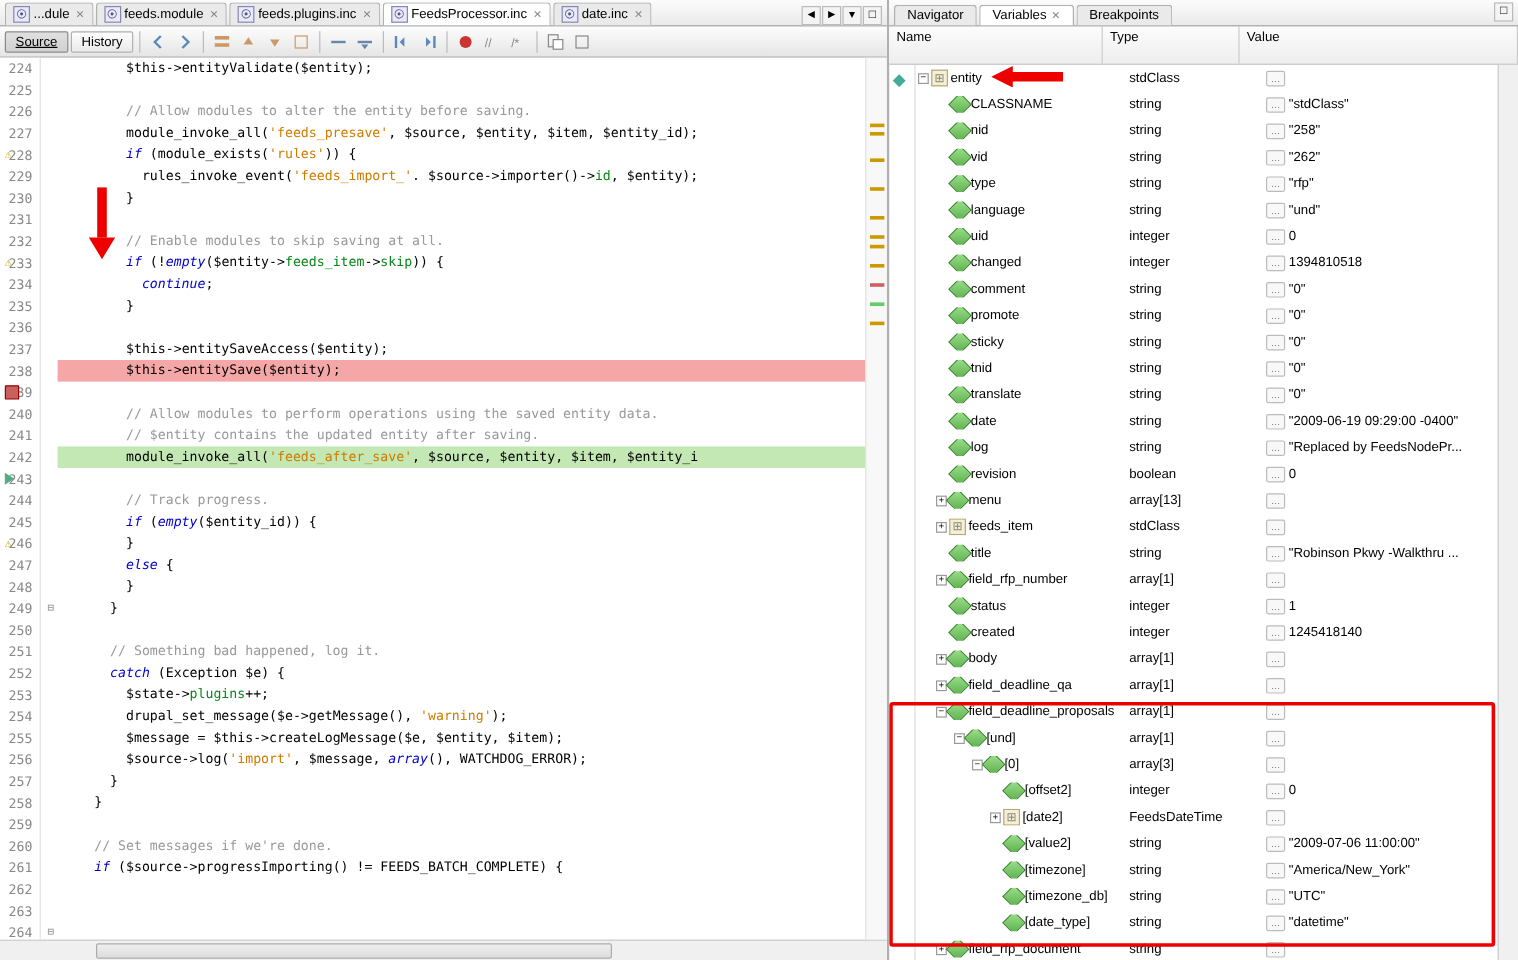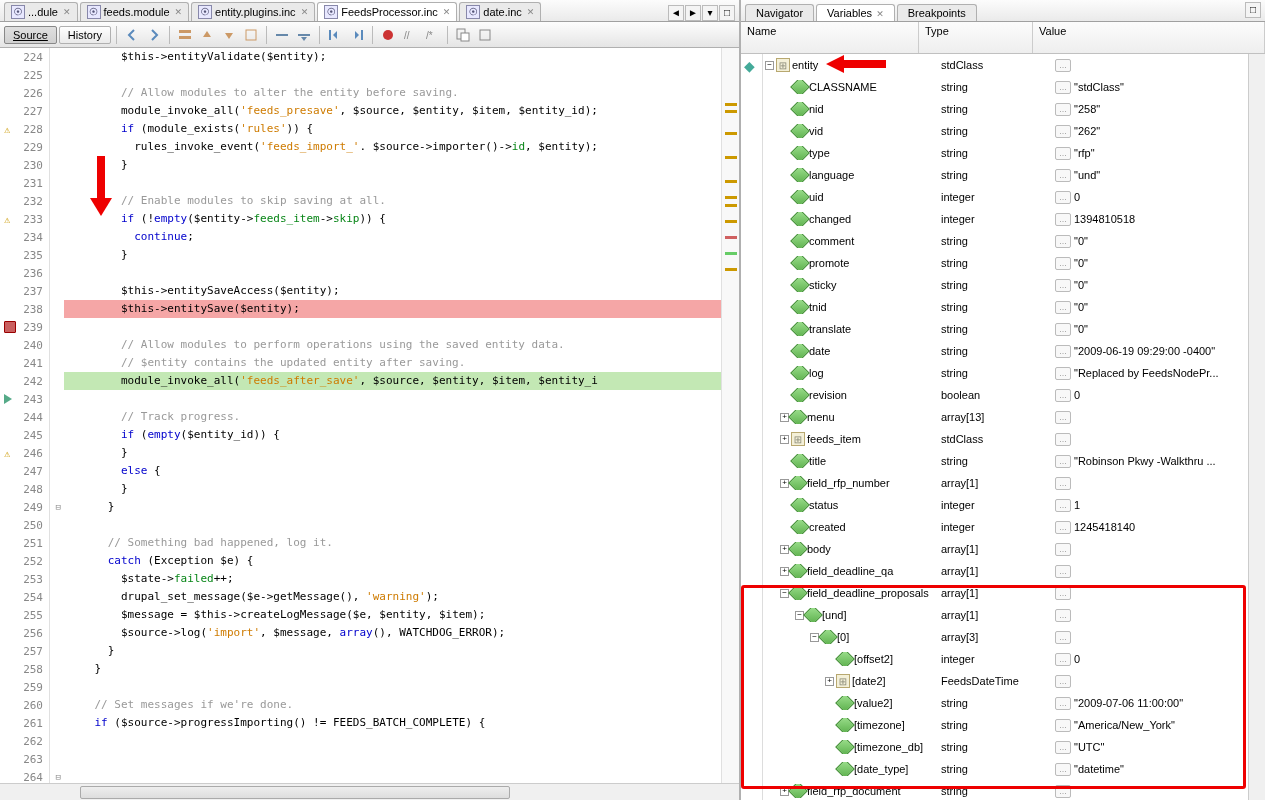--- a/index.html
+++ b/index.html
@@ -20,32 +20,32 @@
 
 .shbar { display:flex; align-items:center; height:26px; background:linear-gradient(#fdfdfd,#e5e5e5); border-bottom:1px solid #b0b0b0; padding:0 4px; gap:2px; }
 .shbtn { padding:2px 8px; border:1px solid #b0b0b0; border-radius:2px; background:linear-gradient(#fefefe,#eaeaea); font-size:11px; cursor:pointer; }
 .shbtn.active { background:linear-gradient(#e0e0e0,#d0d0d0); border-color:#888;text-decoration:underline; }
 .sep { width:1px; height:18px; background:#bbb; margin:0 3px; }
 .tbtn { width:20px; height:20px; display:inline-flex; align-items:center; justify-content:center; border-radius:2px; cursor:pointer; }
 .tbtn svg { width:16px; height:16px; }
 
 
 .editor { flex:1; display:flex; overflow:hidden; position:relative; }
-.gutter { width:50px; background:#fff; border-right:1px solid #e0e0e0; font:11px Consolas,Monaco,monospace; color:#888; }
+.gutter { width:34px; background:#fff; border-right:1px solid #e0e0e0; font:11px Consolas,Monaco,monospace; color:#888; }
 .gutter .ln { height:18px; display:flex; align-items:center; justify-content:flex-end; padding-right:6px; position:relative; }
 .gutter .ln.bp::before { content:""; position:absolute; left:4px; width:10px; height:10px; background:#c96060; border:1px solid #900; border-radius:1px; }
 .gutter .ln.cur::before { content:""; position:absolute; left:4px; width:0; height:0; border-top:5px solid transparent; border-bottom:5px solid transparent; border-left:8px solid #5a8; }
 .gutter .ln.warn::before { content:"⚠"; position:absolute; left:4px; font-size:10px; color:#c90; }
 .gutter .ln.fold::after { content:"⊟"; position:absolute; right:-12px; font-size:9px; color:#888; }
 .code { flex:1; font:11px/18px Consolas,Monaco,monospace; overflow:hidden; position:relative; }
 .codelines { padding-left:14px; }
 .cl { height:18px; white-space:pre; padding-left:4px; }
 .cl.red { background:#f5a6a6; }
 .cl.green { background:#c3e8b4; }
-.kw { color:#0000cc; }
+.kw { color:#0000cc;font-style:italic; }
 .fn { color:#000; }
 .str { color:#ce7b00; }
 .com { color:#999; }
 .var { color:#000; }
 .gr { color:#098618; }
 .arrow-down { position:absolute; left:48px; top:118px; color:#d00; font-size:36px; line-height:1; pointer-events:none; }
 .marks { width:18px; background:#f8f8f8; border-left:1px solid #e0e0e0; position:relative; }
 .marks span { position:absolute; left:3px; width:12px; height:3px; }
 .m-w { background:#cc9900; }
 .m-r { background:#d06060; }
@@ -100,21 +100,21 @@
             <span>...dule</span>
             <span class="close">✕</span>
           </div>
           <div class="etab">
             <span class="ficon">⦿</span>
             <span>feeds.module</span>
             <span class="close">✕</span>
           </div>
           <div class="etab">
             <span class="ficon">⦿</span>
-            <span>entity.plugins.inc</span>
+            <span>feeds.plugins.inc</span>
             <span class="close">✕</span>
           </div>
           <div class="etab active">
             <span class="ficon">⦿</span>
             <span>FeedsProcessor.inc</span>
             <span class="close">✕</span>
           </div>
           <div class="etab">
             <span class="ficon">⦿</span>
             <span>date.inc</span>
@@ -286,21 +286,21 @@
             <div class="cl"></div>
             <div class="cl">        <span class="com">// Track progress.</span></div>
             <div class="cl">        <span class="kw">if</span> (<span class="kw">empty</span>(<span class="var">$entity_id</span>)) {</div>
             <div class="cl">        }</div>
             <div class="cl">        <span class="kw">else</span> {</div>
             <div class="cl">        }</div>
             <div class="cl">      }</div>
             <div class="cl"></div>
             <div class="cl">      <span class="com">// Something bad happened, log it.</span></div>
             <div class="cl">      <span class="kw">catch</span> (Exception <span class="var">$e</span>) {</div>
-            <div class="cl">        <span class="var">$state</span>-&gt;<span class="gr">failed</span>++;</div>
+            <div class="cl">        <span class="var">$state</span>-&gt;<span class="gr">plugins</span>++;</div>
             <div class="cl">        <span class="fn">drupal_set_message</span>(<span class="var">$e</span>-&gt;<span class="fn">getMessage</span>(), <span class="str">'warning'</span>);</div>
             <div class="cl">        <span class="var">$message</span> = <span class="var">$this</span>-&gt;<span class="fn">createLogMessage</span>(<span class="var">$e</span>, <span class="var">$entity</span>, <span class="var">$item</span>);</div>
             <div class="cl">        <span class="var">$source</span>-&gt;<span class="fn">log</span>(<span class="str">'import'</span>, <span class="var">$message</span>, <span class="kw">array</span>(), WATCHDOG_ERROR);</div>
             <div class="cl">      }</div>
             <div class="cl">    }</div>
             <div class="cl"></div>
             <div class="cl">    <span class="com">// Set messages if we're done.</span></div>
             <div class="cl">    <span class="kw">if</span> (<span class="var">$source</span>-&gt;<span class="fn">progressImporting</span>() != FEEDS_BATCH_COMPLETE) {</div>
           </div>
         <svg class="arrow-down" style="position:absolute;left:40px;top:108px;width:22px;height:60px;" viewBox="0 0 22 60">

